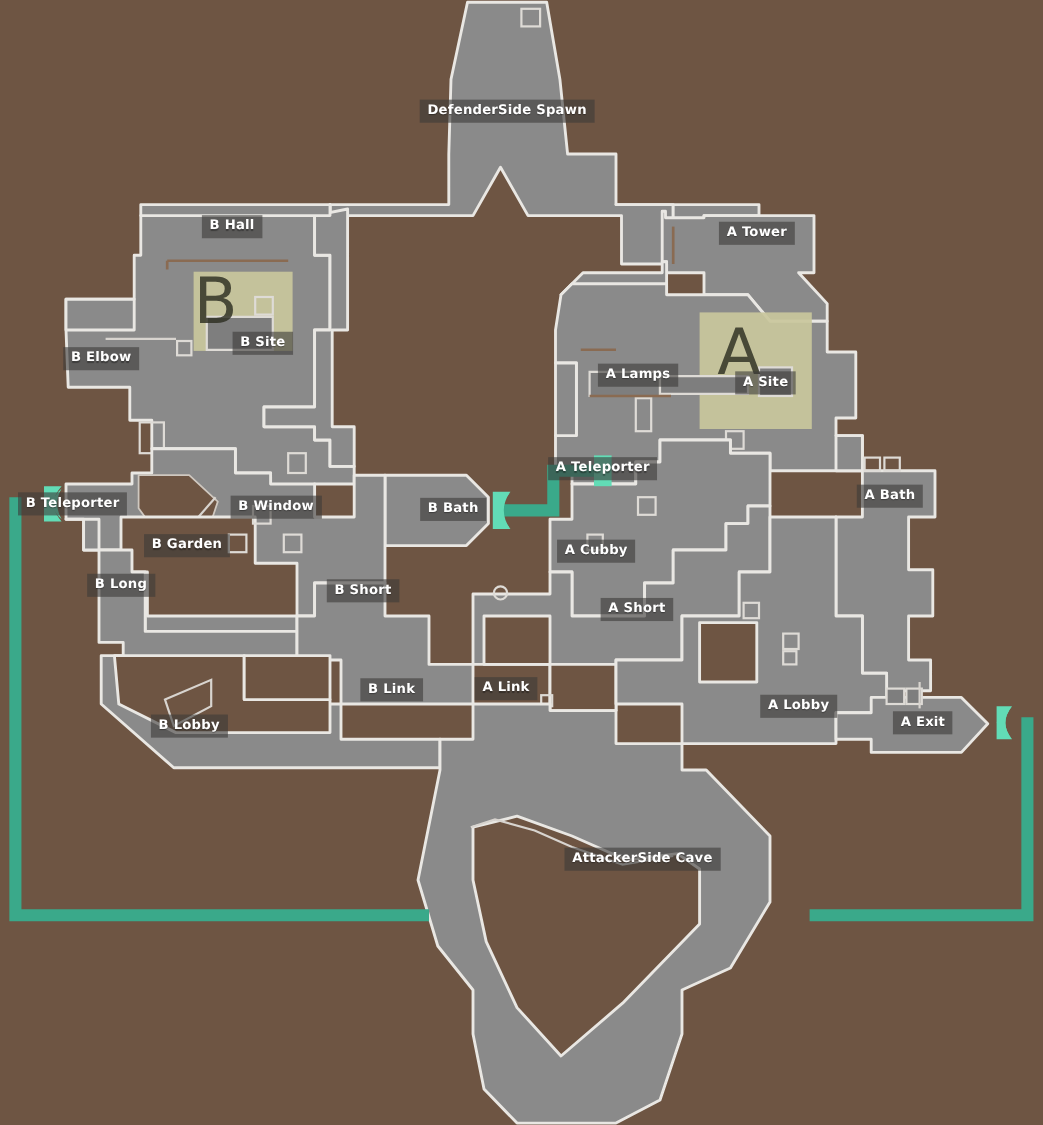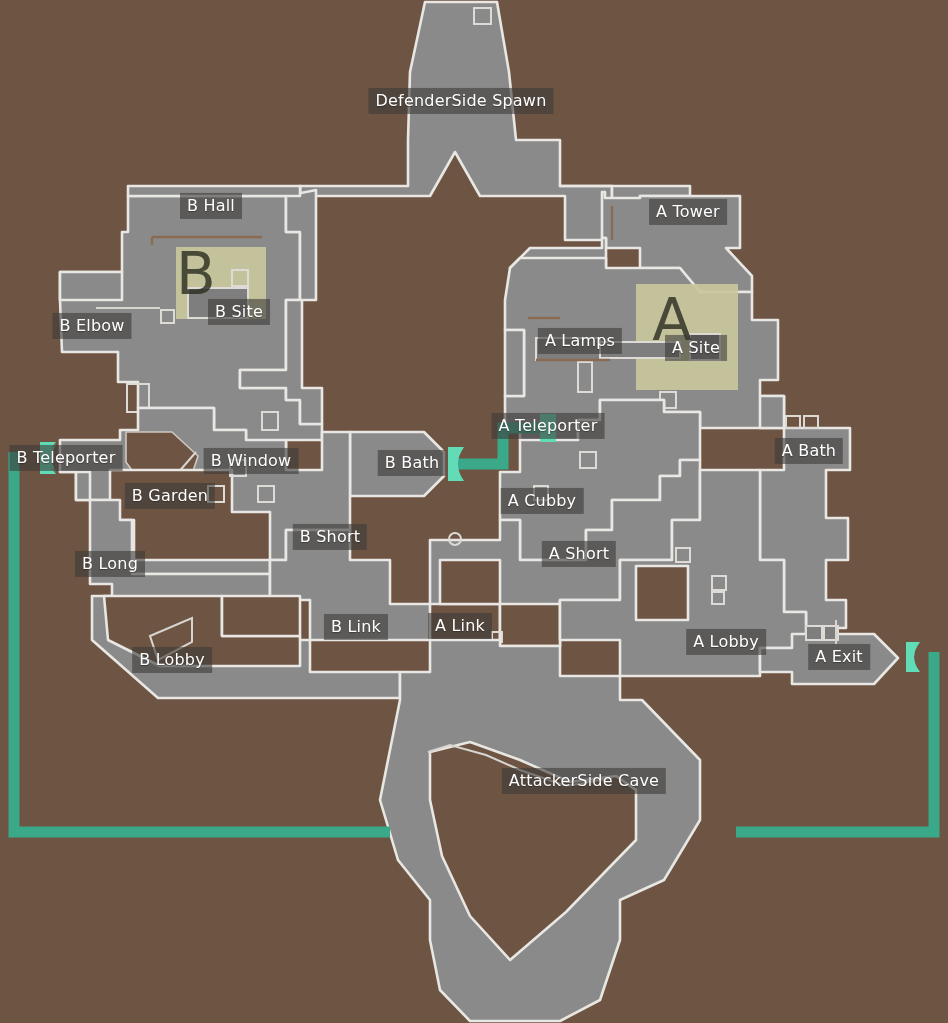--- a/index.html
+++ b/index.html
@@ -32,22 +32,22 @@
     width: 948px;
     height: 1023px;
     pointer-events: none;
   }
   .map-label {
     position: absolute;
     transform: translate(-50%, -50%);
     background: rgba(60,58,56,0.60);
     color: #ffffff;
     font-family: "DejaVu Sans", sans-serif;
-    font-weight: normal;
-    font-size: 16px;
+    font-weight: bold;
+    font-size: 12px;
     line-height: 1.32;
     letter-spacing: 0.2px;
     padding: 2px 7px 3px 7px;
     white-space: nowrap;
     pointer-events: auto;
     text-shadow: 0 1px 1px rgba(0,0,0,0.35);
   }
   .map-label.tp {
     color: #ffffff;
   }
@@ -253,21 +253,21 @@
     <div class="map-label" style="left:219px; top:312px;margin-left:20px;">B Site</div>
     <div class="map-label" style="left:580px; top:341px;">A Lamps</div>
     <div class="map-label" style="left:696px; top:348px;">A Site</div>
     <div class="map-label tp" style="left:548px; top:426px;">A Teleporter</div>
     <div class="map-label tp" style="left:66px; top:458px;">B Teleporter</div>
     <div class="map-label" style="left:170px; top:450px;margin-top:46px;">B Garden</div>
     <div class="map-label" style="left:809px; top:451px;">A Bath</div>
     <div class="map-label" style="left:251px; top:461px;">B Window</div>
     <div class="map-label" style="left:412px; top:463px;">B Bath</div>
     <div class="map-label" style="left:542px; top:501px;">A Cubby</div>
-    <div class="map-label" style="left:110px; top:564px;">B Long</div>
+    <div class="map-label" style="left:110px; top:532px;">B Long</div>
     <div class="map-label" style="left:330px; top:537px;text-align:right;">B Short</div>
     <div class="map-label" style="left:579px; top:554px;">A Short</div>
     <div class="map-label" style="left:356px; top:627px;">B Link</div>
     <div class="map-label" style="left:460px; top:626px;">A Link</div>
     <div class="map-label" style="left:726px; top:642px;">A Lobby</div>
     <div class="map-label" style="left:839px; top:657px;">A Exit</div>
     <div class="map-label" style="left:172px; top:660px;">B Lobby</div>
     <div class="map-label" style="left:584px; top:781px;">AttackerSide Cave</div>
   </div>
 

